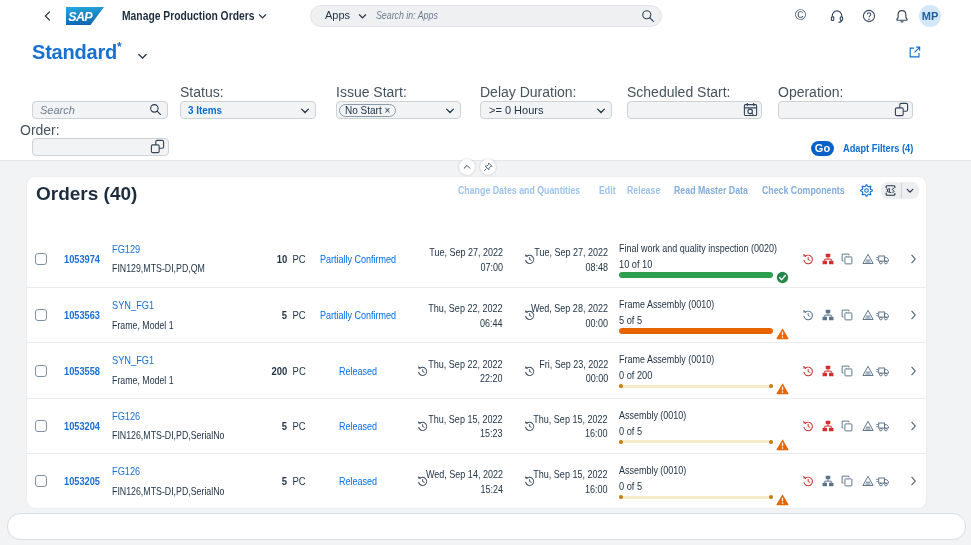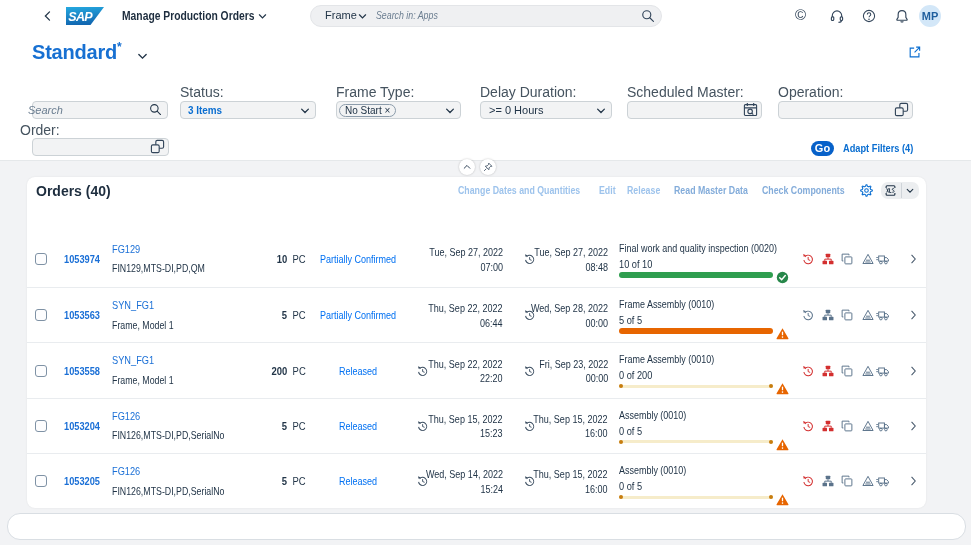--- a/index.html
+++ b/index.html
@@ -158,21 +158,21 @@
         </linearGradient>
       </defs>
       <polygon points="0,0 38,0 24.5,18 0,18" fill="url(#sapg)"></polygon>
       <text x="2.2" y="14" font-size="12.5" font-weight="bold" font-style="italic" fill="#fff" font-family="Liberation Sans" letter-spacing="-0.6">SAP</text>
     </svg>
   <div class="a ttl" style="left:122px;top:9px">Manage Production Orders</div>
   <svg class="a" style="left:257px;top:11px;color:#223548" width="11" height="11" viewBox="0 0 16 16">
       <use href="#i-chdn"></use>
     </svg>
   <div class="a pill"></div>
-  <div class="a" style="left:325px;top:9px;font-size:11px;color:#223548">Frame</div>
+  <div class="a" style="left:325px;top:9px;font-size:11px;color:#223548">Apps</div>
   <svg class="a" style="left:357px;top:11px;color:#223548" width="11" height="11" viewBox="0 0 16 16">
       <use href="#i-chdn"></use>
     </svg>
   <div class="a ph" style="left:376px;top:9px;transform:scaleX(.8);transform-origin:0 0">Search in: Apps</div>
   <svg class="a" style="left:641px;top:9px;color:#32455a" width="14" height="14" viewBox="0 0 16 16">
       <use href="#i-mag"></use>
     </svg>
   <div class="a" style="left:795px;top:6px;font-size:15px;color:#32455a">©</div>
   <svg class="a" style="left:830px;top:9px;color:#32455a" width="14" height="14" viewBox="0 0 16 16">
       <use href="#i-head"></use>
@@ -189,28 +189,28 @@
 <div class="a hdr">
   <div class="a" style="left:32px;top:8px;font-size:20px;font-weight:bold;color:#1770d2;letter-spacing:-0.2px">Standard<span style="font-size:12px;vertical-align:8px">*</span></div>
   <svg class="a" style="left:136px;top:18px;color:#223548" width="13" height="13" viewBox="0 0 16 16">
       <use href="#i-chdn"></use>
     </svg>
   <svg class="a" style="left:908px;top:13px;color:#0a6ed1" width="14" height="14" viewBox="0 0 16 16">
       <use href="#i-share"></use>
     </svg>
 
   <div class="a lbl" style="left:180px;top:52px">Status:</div>
-  <div class="a lbl" style="left:336px;top:52px">Frame Type:</div>
+  <div class="a lbl" style="left:336px;top:52px">Issue Start:</div>
   <div class="a lbl" style="left:480px;top:52px">Delay Duration:</div>
-  <div class="a lbl" style="left:627px;top:52px">Scheduled Master:</div>
+  <div class="a lbl" style="left:627px;top:52px">Scheduled Start:</div>
   <div class="a lbl" style="left:778px;top:52px">Operation:</div>
   <div class="a lbl" style="left:20px;top:90px">Order:</div>
 
   <div class="a fld" style="left:32px;width:136px"></div>
-  <div class="a ph" style="left:28px;top:72px">Search</div>
+  <div class="a ph" style="left:40px;top:72px">Search</div>
   <svg class="a" style="left:149px;top:71px;color:#223548" width="13" height="13" viewBox="0 0 16 16">
       <use href="#i-mag"></use>
     </svg>
 
   <div class="a fld" style="left:180px;width:136px"></div>
   <div class="a" style="left:188px;top:72px;font-size:11px;font-weight:bold;color:#0a6ed1;transform:scaleX(.9);transform-origin:0 0">3 Items</div>
   <svg class="a" style="left:299px;top:73px;color:#223548" width="12" height="12" viewBox="0 0 16 16">
       <use href="#i-chdn"></use>
     </svg>
 
@@ -251,21 +251,21 @@
     </svg>
   </div>
 <div class="a cbtn" style="left:480px;top:159px">
     <svg style="margin:3px auto 0;color:#32455a" width="10" height="10" viewBox="0 0 16 16">
       <use href="#i-pin"></use>
     </svg>
   </div>
 
 <div class="a card">
 
-  <div class="a" style="left:9px;top:6px;font-size:14px;font-weight:bold;color:#1d2d3e;white-space:nowrap">Orders (40)</div>
+  <div class="a" style="left:9px;top:6px;font-size:19px;font-weight:bold;color:#1d2d3e;white-space:nowrap">Orders (40)</div>
   <div class="a tbbtn dis" style="left:431px">Change Dates and Quantities</div>
   <div class="a tbbtn dis" style="left:572px">Edit</div>
   <div class="a tbbtn dis" style="left:600px">Release</div>
   <div class="a tbbtn ena" style="left:647px">Read Master Data</div>
   <div class="a tbbtn ena" style="left:735px">Check Components</div>
   <svg class="a" style="left:833px;top:7px;color:#0a6ed1" width="13" height="13" viewBox="0 0 16 16">
       <use href="#i-gear"></use>
     </svg>
   <div class="a" style="left:854px;top:5px;width:38px;height:17px;background:#eceef0;border-radius:7px"></div>
   <svg class="a" style="left:857px;top:7px;color:#223548" width="13" height="13" viewBox="0 0 16 16">

